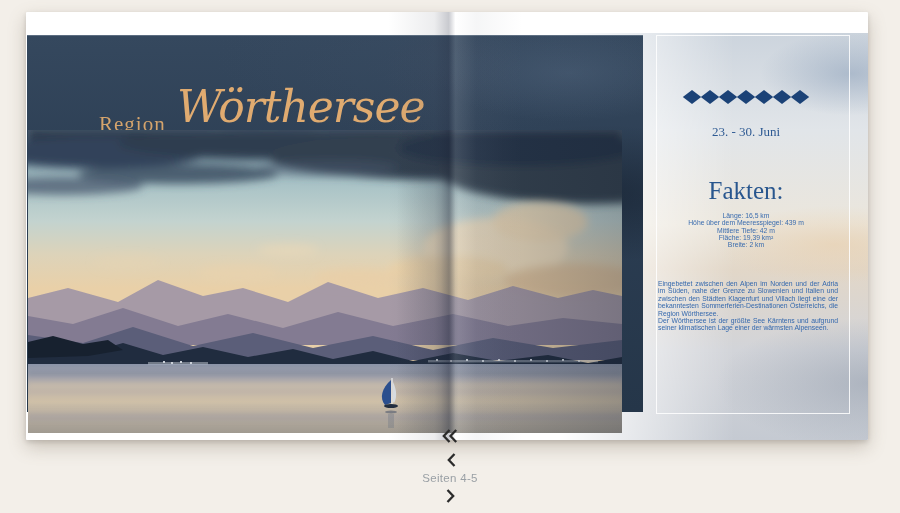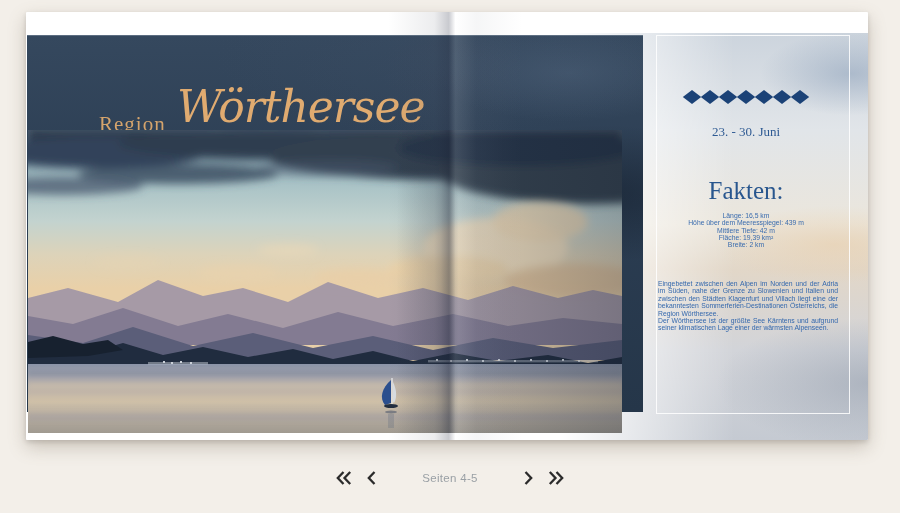--- a/index.html
+++ b/index.html
@@ -62,21 +62,21 @@
   
   .fold-shadow{position:absolute;left:0;top:0;width:842px;height:428px;pointer-events:none;
     background:linear-gradient(90deg,
       rgba(0,0,0,0) 0%, rgba(0,0,0,0) 43%,
       rgba(70,75,90,.10) 48.5%, rgba(45,50,70,.26) 50.2%,
       rgba(255,255,255,.12) 51%, rgba(120,125,140,.07) 53.5%,
       rgba(0,0,0,0) 59%);}
 
   
   .nav-bar{position:absolute;left:0;top:460px;width:900px;height:36px;
-    display:flex;align-items:center;justify-content:center;}
+    display:flex;align-items:center;justify-content:center;flex-direction:column;}
   .nav-btn{width:24px;height:24px;border:none;background:transparent;padding:2px;cursor:pointer;
     display:flex;align-items:center;justify-content:center;}
   .nav-btn + .nav-btn{margin-left:4px;}
   .nav-btn svg{display:block;}
   .page-indicator{margin:0 36px;width:60px;text-align:center;font-size:11.5px;
     color:#9aa0a5;letter-spacing:.3px;white-space:nowrap;}
 </style>
 </head>
 <body>
 

